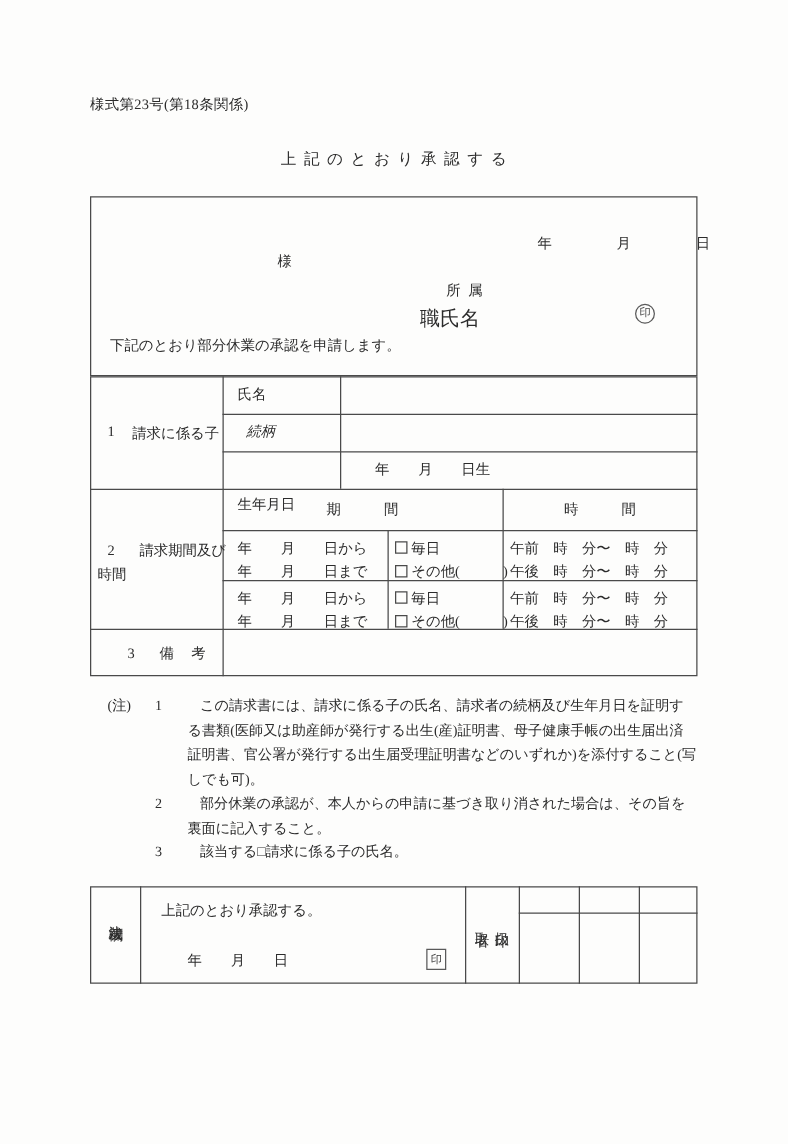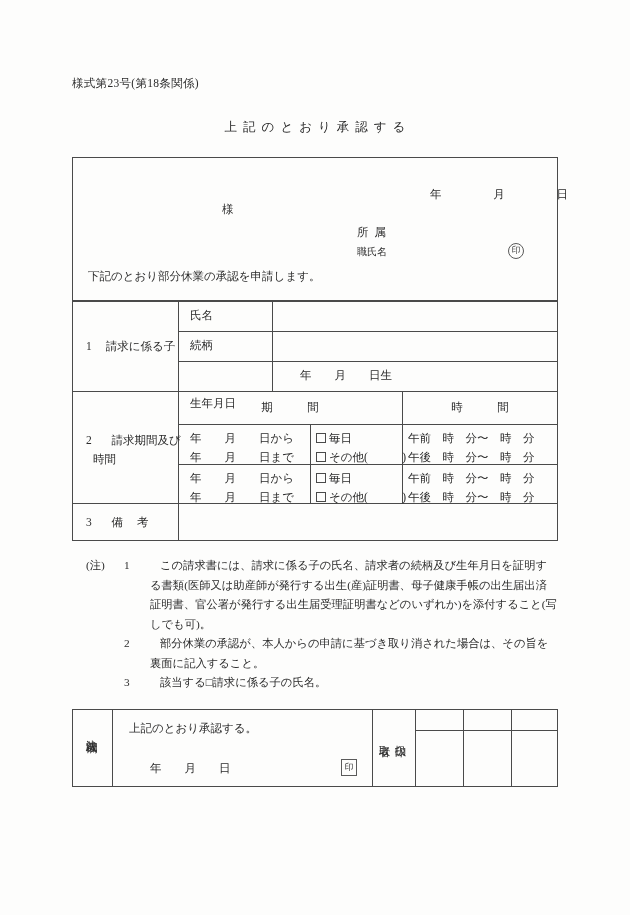--- a/index.html
+++ b/index.html
@@ -80,23 +80,23 @@
   .t-shozoku {
     position: absolute;
     left: 357px;
     top: 225px;
     font-size: 11.5px;
     letter-spacing: 6px;
     white-space: nowrap;
   }
   .t-shokushimei {
     position: absolute;
-    left: 357px;
+    left: 336px;
     top: 245px;
-    font-size: 10px;
+    font-size: 16px;
     white-space: nowrap;
   }
   .seal-circle {
     position: absolute;
     left: 508px;
     top: 243px;
     width: 14px;
     height: 14px;
     border: 1px solid #5a5a5a;
     border-radius: 50%;
@@ -230,33 +230,33 @@
   <div class="hline" style="left:178px; top:464px; width:380px;"></div>
   <div class="hline" style="left:72px;  top:503px; width:486px;"></div>
 
   <div class="cell lbl-sec" style="left:86px; top:346px; width:92px; height:18px; margin-top:-9px;">
     <span>1</span>
     <span style="display:inline-block;width:14px"></span>
     <span>請求に係る子</span>
   </div>
 
   <div class="cell" style="left:190px; top:308px;" style2="">氏名</div>
-  <div class="cell" style="left:190px; top:338px;">続柄</div>
+  <div class="cell" style="left:197px; top:338px;font-style:italic;">続柄</div>
   <div class="cell" style="left:190px; top:368px;margin-top:28px;">生年月日</div>
 
   <div class="cell" style="left:285px; top:308px; width:265px;"></div>
   <div class="cell" style="left:285px; top:338px; width:265px;"></div>
   <div class="cell" style="left:300px; top:368px; width:250px;">年　　月　　日生</div>
 
   <div class="cell" style="left:86px; top:433px;">
     <span>2</span>
     <span style="display:inline-block;width:14px"></span>
     <span>請求期間及び</span>
   </div>
-  <div class="cell" style="left:93px; top:452px;">時間</div>
+  <div class="cell" style="left:78px; top:452px;">時間</div>
 
   <div class="cell" style="left:178px; top:400px; width:224px; text-align:center;">期　　　間</div>
   <div class="cell" style="left:402px; top:400px; width:156px; text-align:center;">時　　　間</div>
 
   <div class="cell" style="left:190px; top:431px;">年　　月　　日から</div>
   <div class="cell" style="left:190px; top:450px;">年　　月　　日まで</div>
   <div class="cell" style="left:316px; top:431px;">
     <span class="chk"></span><span>毎日</span>
   </div>
   <div class="cell" style="left:316px; top:450px;">
@@ -269,21 +269,21 @@
   <div class="cell" style="left:190px; top:490px;">年　　月　　日まで</div>
   <div class="cell" style="left:316px; top:471px;">
     <span class="chk"></span><span>毎日</span>
   </div>
   <div class="cell" style="left:316px; top:490px;">
     <span class="chk"></span><span>その他(　　　)</span>
   </div>
   <div class="cell" style="left:408px; top:471px;">午前　時　分〜　時　分</div>
   <div class="cell" style="left:408px; top:490px;">午後　時　分〜　時　分</div>
 
-  <div class="cell" style="left:86px; top:515px;">
+  <div class="cell" style="left:102px; top:515px;">
     <span>3</span>
     <span style="display:inline-block;width:14px"></span>
     <span class="spread2">備考</span>
   </div>
   <div class="cell" style="left:190px; top:515px; width:360px;"></div>
 
   <div class="notes">
 
     <div class="note-row">
       <div class="note-marker">(注)</div>

